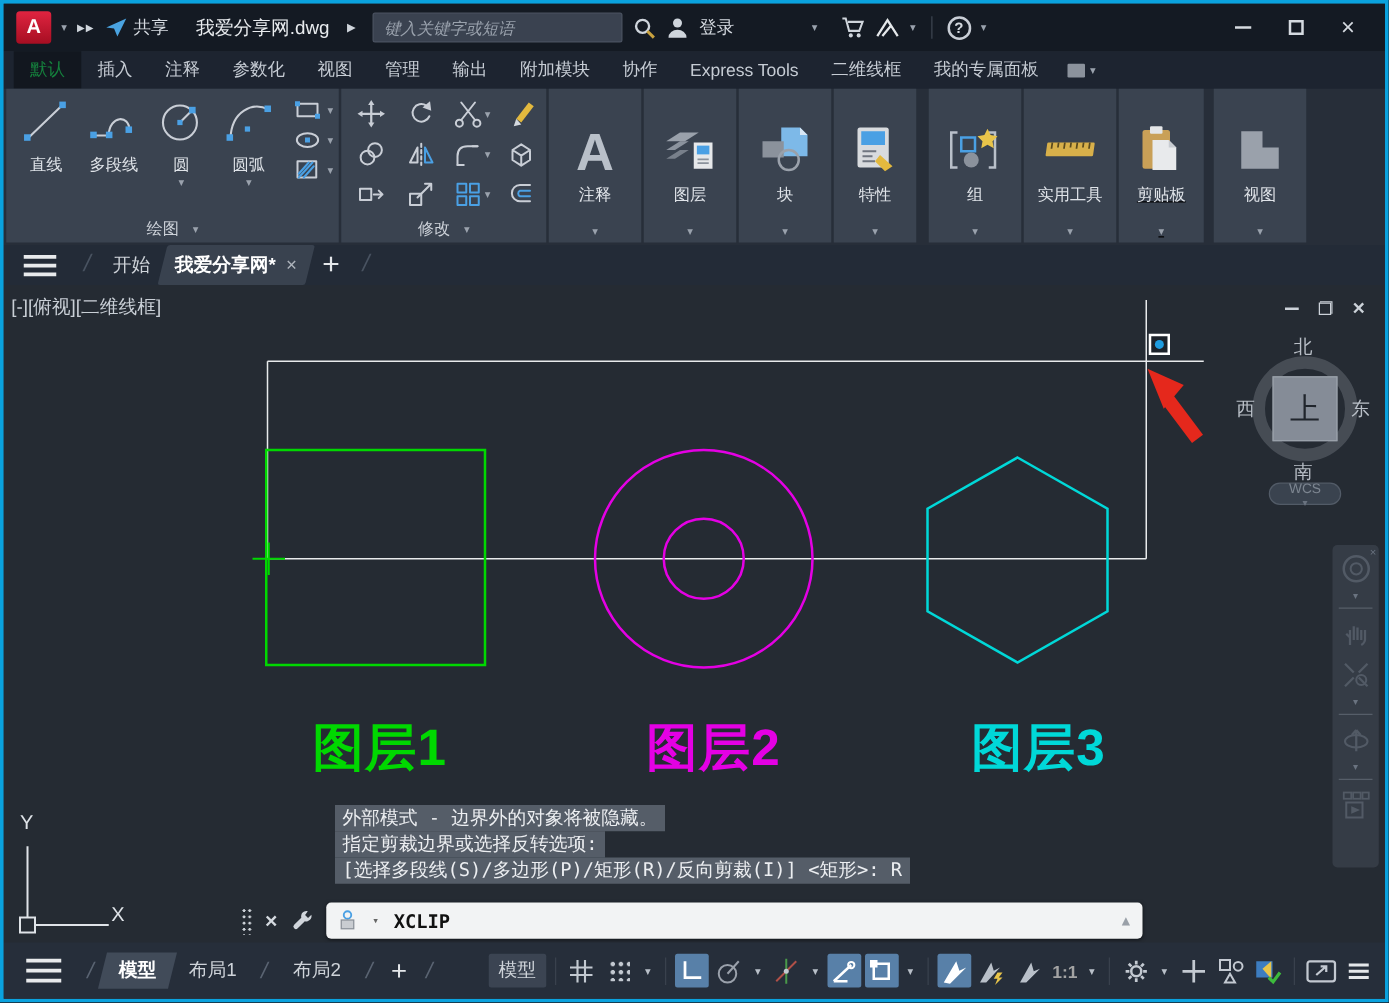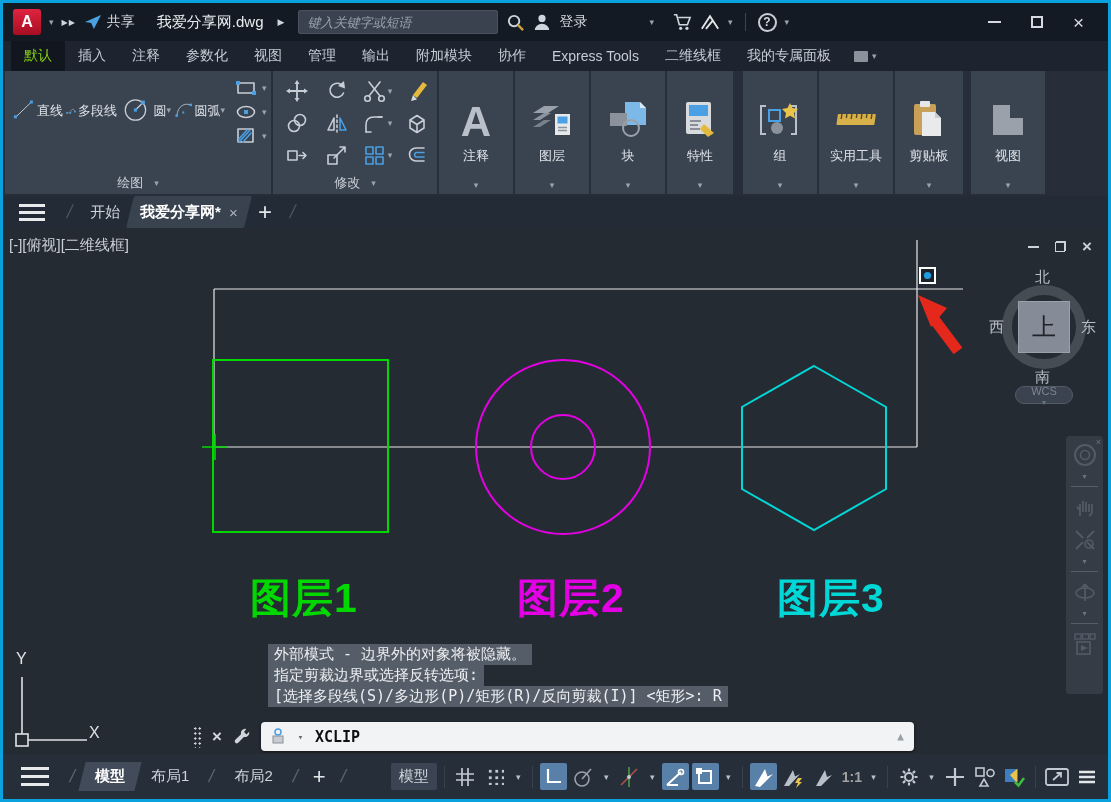--- a/index.html
+++ b/index.html
@@ -29,32 +29,32 @@
   .tb-sep { width:1px; height:18px; background:#3c4450; margin:0 4px; }
   .winbtns { margin-left:auto; display:flex; gap:30px; align-items:center; padding-right:14px; }
   .minbar { width:13px; height:2px; background:#d5dae0; }
   .maxbox { width:12px; height:12px; border:2px solid #d5dae0; }
   .closex { font-size:19px; color:#d5dae0; line-height:1; }
 
   
   .ribbontabs { height:30px; background:#1d2430; display:flex; align-items:stretch;
     padding-left:8px; color:#c6ccd4; font-size:14px; flex:0 0 auto; }
   .rtab { padding:0 13px; display:flex; align-items:center; }
-  .rtab.active { background:#12171f; color:#84cc16; }
+  .rtab.active { background:#12171f; color:#15803d; }
   .rtab-extra { margin-left:10px; display:flex; align-items:center; gap:4px; }
   .rtab-extra .pic { width:14px; height:11px; background:#8b929c; border-radius:1px; }
 
   
   .ribbonpanels { height:125px; background:#272e39; position:relative; flex:0 0 auto; }
   .panel { position:absolute; top:0; bottom:2px; background:#3a4350; display:flex;
     flex-direction:column; }
   .plabel { height:22px; display:flex; align-items:center; justify-content:center; gap:11px;
     color:#ccd1d8; font-size:13px; margin-top:auto; }
   .bigbtns { display:flex; padding:4px 4px 0 6px; gap:2px; }
-  .bigbtn { display:flex; flex-direction:row; align-items:center; width:52px; }
+  .bigbtn { display:flex; flex-direction:column; align-items:center; width:52px; }
   .bigbtn .lbl { color:#dfe3e8; font-size:13px; margin-top:2px; white-space:nowrap; }
   .smallcol { display:flex; flex-direction:column; gap:6px; padding-top:8px; margin-left:6px; }
   .smallrow { display:flex; align-items:center; gap:3px; }
   .modgrid { display:grid; grid-template-columns:repeat(4,40px); grid-auto-rows:32px;
     padding:4px 2px 0 4px; }
   .modcell { display:flex; align-items:center; justify-content:center; gap:2px; }
   .simplebody { display:flex; flex-direction:column; align-items:center; height:100%; }
   .simplebody .ic { height:72px; display:flex; align-items:flex-end; justify-content:center; padding-top:8px; }
   .simplebody .lbl { color:#dfe3e8; font-size:13px; margin-top:4px; white-space:nowrap; }
   .simplebody .dd { margin-top:auto; margin-bottom:4px; }
@@ -482,21 +482,21 @@
                 <rect x="10" y="15" width="38" height="11" rx="1" fill="#d8b04a"></rect>
             <path d="M14 15 v5 M19 15 v4 M24 15 v5 M29 15 v4 M34 15 v5 M39 15 v4 M44 15 v5" stroke="#5a4a1e" stroke-width="1.4"></path>
               </g>
           </svg>
         </div>
         <span class="lbl">实用工具</span>
         <span class="dd">▾</span>
       </div>
     </div>
 
-    <div class="panel" style="left:892px; width:68px;">
+    <div class="panel" style="left:892px; width:68px;text-decoration:underline;">
       <div class="simplebody">
         <div class="ic">
           <svg width="46" height="44" viewBox="0 0 46 44">
             <rect x="8" y="5" width="22" height="31" rx="2" fill="#c9a057"></rect>
               <rect x="14" y="2" width="10" height="6" rx="1" fill="#e4e6e8"></rect>
             <path d="M16 13 h13 l6 6 v18 h-19 z" fill="#e8eaec"></path>
               <path d="M29 13 l6 6 h-6 z" fill="#c8ccd1"></path>
           </svg>
         </div>
         <span class="lbl">剪贴板</span>

